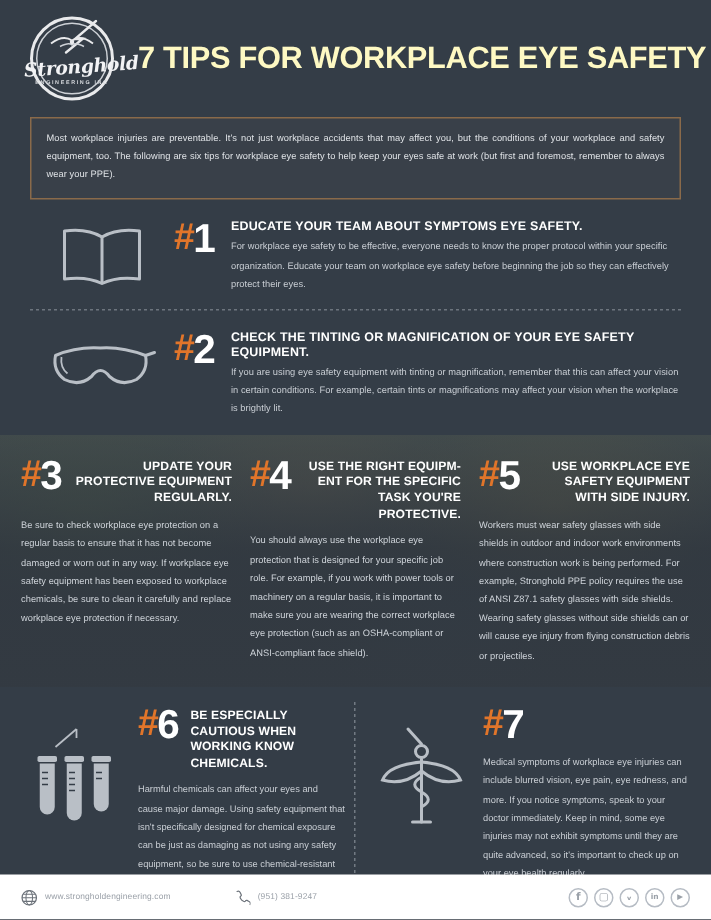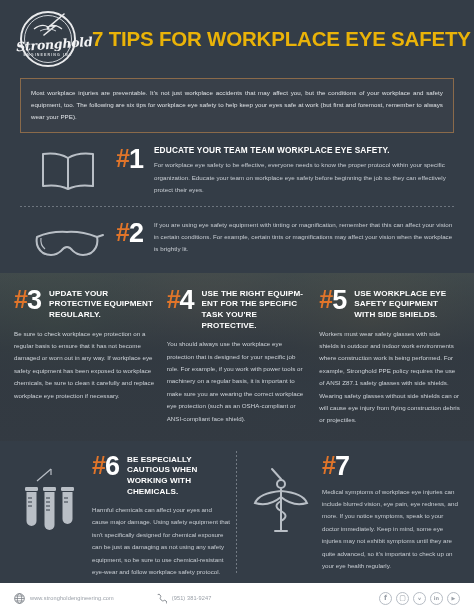--- a/index.html
+++ b/index.html
@@ -54,21 +54,21 @@
     position: absolute;
     left: 0; right: 0; top: 46px;
     text-align: center;
     color: #d5d8dc;
     font-size: 3.6px;
     letter-spacing: 1.1px;
     font-weight: bold;
   }
   .logo-bolt { position: absolute; left: 10px; top: 6px; }
   .header-title {
-    color: #eab308;
+    color: #fef9c3;
     font-size: 20.5px;
     font-weight: bold;
     letter-spacing: -0.2px;
     margin-left: 12px;
     font-family: "Liberation Sans", sans-serif;
   }
 
   
   .intro-wrap { padding: 0 20px; }
   .intro-box {
@@ -167,20 +167,21 @@
   .mid-col { flex: 1 1 0; padding: 0 6px; }
   .mid-top { display: flex; align-items: flex-start; }
   .mid-head {
     color: #ffffff;
     font-size: 8.1px;
     font-weight: bold;
     line-height: 1.32;
     letter-spacing: 0.1px;
     padding-left: 7px;
     padding-top: 2px;
+    text-align: right;
   }
   .mid-text {
     color: #cfd4da;
     font-size: 6.2px;
     line-height: 2.0;
     margin-top: 7px;
     letter-spacing: 0.03px;
   }
 
   
@@ -278,40 +279,41 @@
       <svg width="62" height="42" viewBox="0 0 62 42">
         <path d="M31 9 Q21 3 6 5 L6 37 Q21 35 31 40 Q41 35 56 37 L56 5 Q41 3 31 9 Z" fill="none" stroke="#b9bfc6" stroke-width="2" stroke-linejoin="round"></path>
         <path d="M31 9 L31 40" fill="none" stroke="#b9bfc6" stroke-width="2"></path>
       </svg>
     </div>
     <div class="tip-num">
       <span class="hash">#</span>
       <span class="digit">1</span>
     </div>
     <div class="tip-body">
-      <div class="tip-head">EDUCATE YOUR TEAM TEAM WORKPLACE EYE SAFETY.</div>
+      <div class="tip-head">EDUCATE YOUR TEAM ABOUT SYMPTOMS EYE SAFETY.</div>
       <div class="tip-text">For workplace eye safety to be effective, everyone needs to know the proper protocol within your specific organization. Educate your team on workplace eye safety before beginning the job so they can effectively protect their eyes.</div>
     </div>
   </div>
 
   <div class="dots-h"></div>
 
   <div class="tip-row">
     <div class="tip-icon-col">
       <svg width="74" height="40" viewBox="0 0 74 40">
         <path d="M6 14 Q4 24 12 30 Q22 35 30 28 Q33 24 36 24 Q39 24 42 28 Q50 35 60 30 Q68 24 66 14 Q50 8 36 9 Q20 8 6 14 Z" fill="none" stroke="#b9bfc6" stroke-width="2" stroke-linejoin="round"></path>
         <path d="M66 14 L72 12" fill="none" stroke="#b9bfc6" stroke-width="2" stroke-linecap="round"></path>
         <path d="M10 15 Q9 22 14 26" fill="none" stroke="#b9bfc6" stroke-width="1.2"></path>
       </svg>
     </div>
     <div class="tip-num">
       <span class="hash">#</span>
       <span class="digit">2</span>
     </div>
     <div class="tip-body">
+      <div class="tip-head">CHECK THE TINTING OR MAGNIFICATION OF YOUR EYE SAFETY EQUIPMENT.</div>
       <div class="tip-text">If you are using eye safety equipment with tinting or magnification, remember that this can affect your vision in certain conditions. For example, certain tints or magnifications may affect your vision when the workplace is brightly lit.</div>
     </div>
   </div>
 
   <div class="midband">
     <div class="mid-cols">
 
       <div class="mid-col">
         <div class="mid-top">
           <span class="hash">#</span>
@@ -327,21 +329,21 @@
           <span class="digit">4</span>
           <span class="mid-head">USE THE RIGHT EQUIPM-ENT FOR THE SPECIFIC TASK YOU'RE PROTECTIVE.</span>
         </div>
         <div class="mid-text">You should always use the workplace eye protection that is designed for your specific job role. For example, if you work with power tools or machinery on a regular basis, it is important to make sure you are wearing the correct workplace eye protection (such as an OSHA-compliant or ANSI-compliant face shield).</div>
       </div>
 
       <div class="mid-col">
         <div class="mid-top">
           <span class="hash">#</span>
           <span class="digit">5</span>
-          <span class="mid-head">USE WORKPLACE EYE SAFETY EQUIPMENT WITH SIDE SHIELDS.</span>
+          <span class="mid-head">USE WORKPLACE EYE SAFETY EQUIPMENT WITH SIDE INJURY.</span>
         </div>
         <div class="mid-text">Workers must wear safety glasses with side shields in outdoor and indoor work environments where construction work is being performed. For example, Stronghold PPE policy requires the use of ANSI Z87.1 safety glasses with side shields. Wearing safety glasses without side shields can or will cause eye injury from flying construction debris or projectiles.</div>
       </div>
 
     </div>
   </div>
 
   <div class="bottom">
     <div class="dots-v"></div>
 
@@ -362,21 +364,21 @@
             <path d="M7 31 h4 M7 35 h4 M7 39 h4"></path>
             <path d="M25 31 h4 M25 35 h4 M25 39 h4 M25 43 h4"></path>
             <path d="M43 31 h4 M43 35 h4"></path>
           </g>
         </svg>
       </div>
       <div class="bot-main">
         <div class="bot-numline">
           <span class="hash">#</span>
           <span class="digit">6</span>
-          <span class="bot-head">BE ESPECIALLY CAUTIOUS WHEN WORKING WITH CHEMICALS.</span>
+          <span class="bot-head">BE ESPECIALLY CAUTIOUS WHEN WORKING KNOW CHEMICALS.</span>
         </div>
         <div class="bot-text">Harmful chemicals can affect your eyes and cause major damage. Using safety equipment that isn't specifically designed for chemical exposure can be just as damaging as not using any safety equipment, so be sure to use chemical-resistant eye-wear and follow workplace safety protocol.</div>
       </div>
     </div>
 
     <div class="bot-col right">
       <div class="bot-icon">
         <svg width="58" height="70" viewBox="0 0 58 70">
           <g fill="none" stroke="#b9bfc6" stroke-width="2" stroke-linecap="round">
             <path d="M20 2 L29 12"></path>

